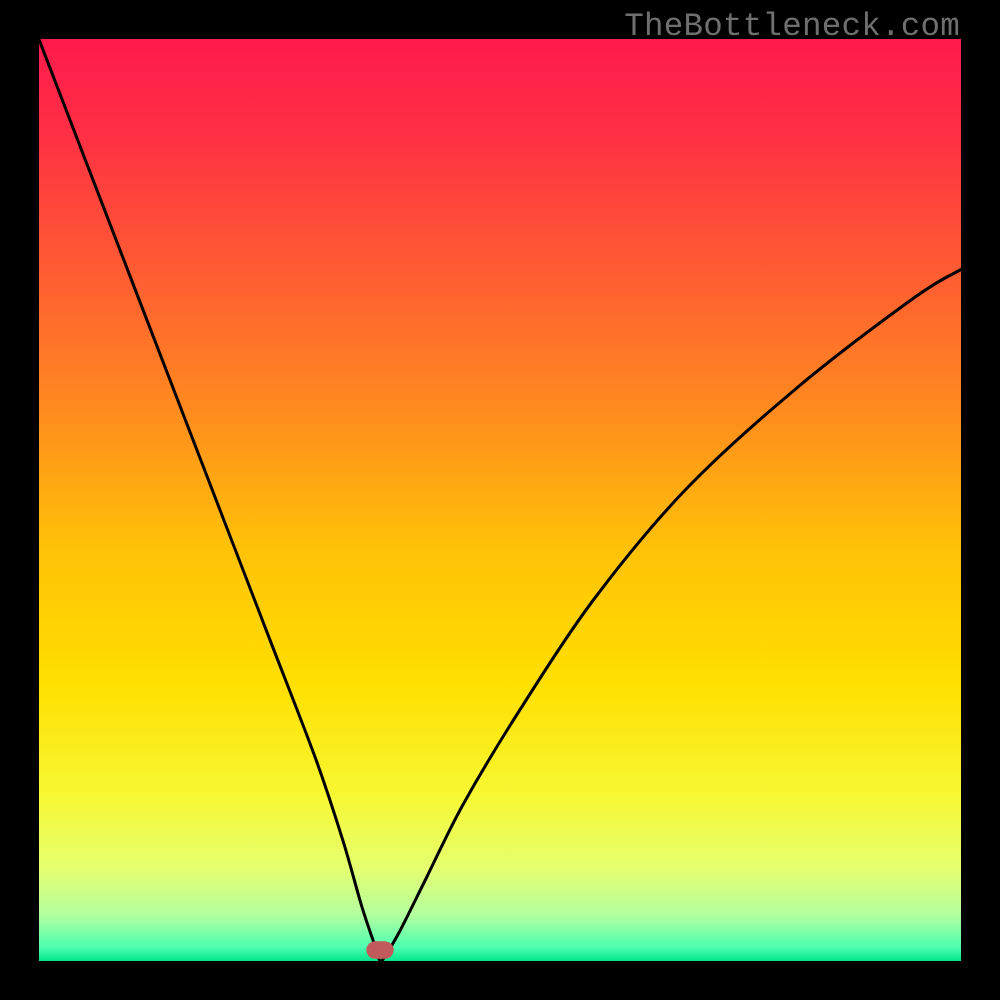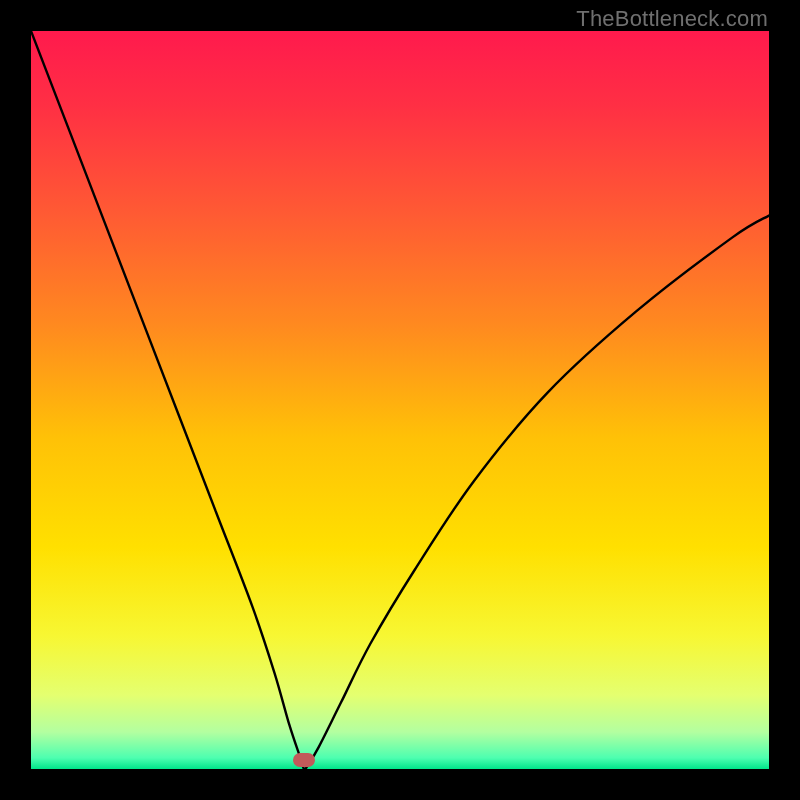--- a/index.html
+++ b/index.html
@@ -46,23 +46,24 @@
     width: 22px;
     height: 14px;
     border-radius: 7px;
     transform: translate(-50%, -50%);
   }
   .watermark {
     position: absolute;
     top: 6px;
     right: 32px;
     color: #6f6f6f;
-    font-size: 22px;
+    font-size: 26px;
     font-weight: 500;
     letter-spacing: 0.2px;
+    font-family: Liberation Mono, monospace;
   }
 </style>
 </head>
 <body>
 
 <div class="frame">
   <div class="plot">
     <svg class="gradient" viewBox="0 0 738 738" preserveAspectRatio="none">
       <defs>
         <linearGradient id="bg-grad" x1="0" y1="0" x2="0" y2="1">

